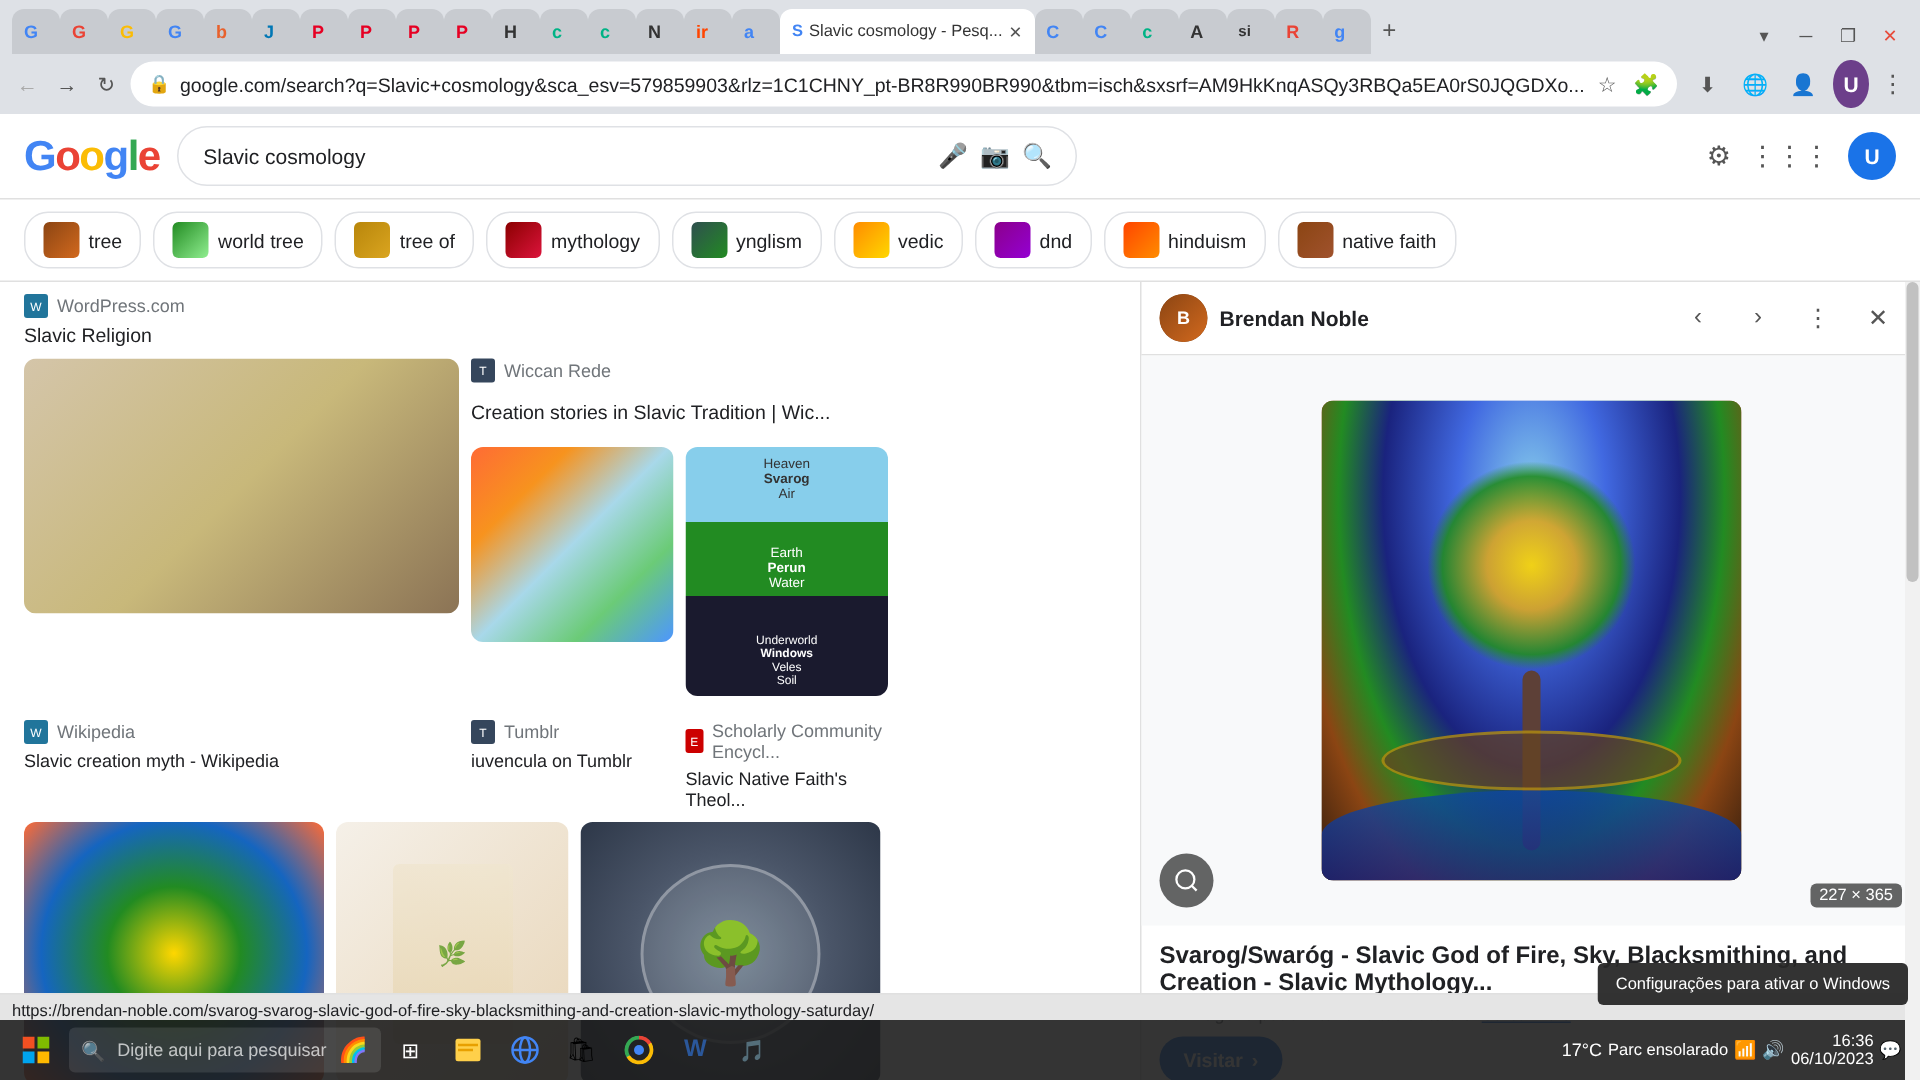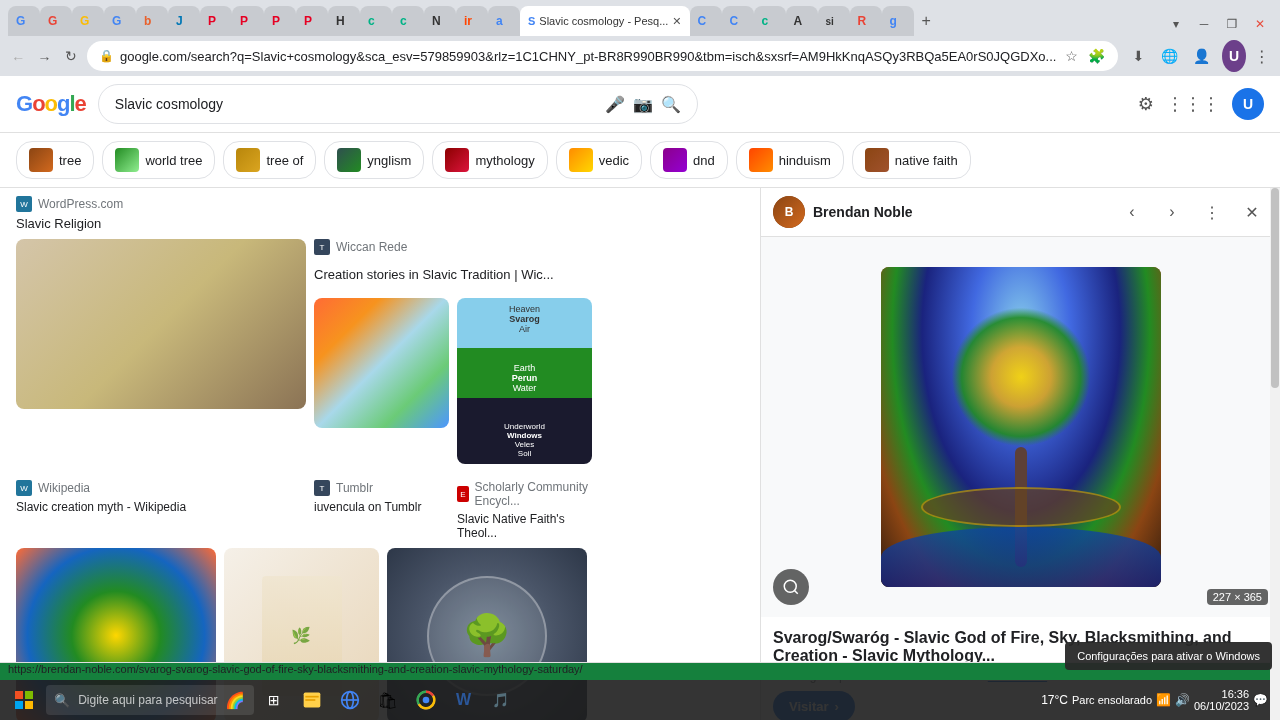--- a/index.html
+++ b/index.html
@@ -23,21 +23,21 @@
     .address-bar { flex: 1; display: flex; align-items: center; background: #fff; border-radius: 20px; height: 30px; padding: 0 12px; gap: 6px; font-size: 13px; color: #333; }
     .address-bar-url { flex: 1; overflow: hidden; text-overflow: ellipsis; white-space: nowrap; font-size: 13px; color: #202124; }
     .address-bar-actions { display: flex; gap: 8px; align-items: center; }
     .addr-icon { width: 18px; height: 18px; display: flex; align-items: center; justify-content: center; color: #555; font-size: 14px; cursor: pointer; }
     .chrome-ext-bar { display: flex; gap: 4px; align-items: center; }
     .ext-icon { width: 28px; height: 28px; border-radius: 50%; display: flex; align-items: center; justify-content: center; font-size: 12px; color: #555; cursor: pointer; }
     .chrome-menu-btn { width: 28px; height: 28px; display: flex; align-items: center; justify-content: center; cursor: pointer; color: #555; font-size: 16px; }
 
     
     .google-header { display: flex; align-items: center; padding: 8px 16px; gap: 12px; border-bottom: 1px solid #e0e0e0; }
-    .google-logo { font-size: 22px; font-weight: bold; color: #4285f4; letter-spacing: -1px; }
+    .google-logo { font-size: 28px; font-weight: bold; color: #4285f4; letter-spacing: -1px; }
     .google-logo span:nth-child(1) { color: #4285f4; }
     .google-logo span:nth-child(2) { color: #ea4335; }
     .google-logo span:nth-child(3) { color: #fbbc05; }
     .google-logo span:nth-child(4) { color: #4285f4; }
     .google-logo span:nth-child(5) { color: #34a853; }
     .google-logo span:nth-child(6) { color: #ea4335; }
     .search-bar { flex: 1; display: flex; align-items: center; border: 1px solid #dfe1e5; border-radius: 24px; height: 40px; padding: 0 16px; gap: 8px; max-width: 600px; }
     .search-input { flex: 1; border: none; outline: none; font-size: 14px; color: #202124; }
     .search-icons { display: flex; gap: 8px; align-items: center; }
     .search-icon-btn { color: #666; cursor: pointer; font-size: 16px; }
@@ -251,26 +251,26 @@
   </div>
   <div class="chip">
     <div class="chip-img img-chip-world"></div>
     <span>world tree</span>
   </div>
   <div class="chip">
     <div class="chip-img img-chip-treeof"></div>
     <span>tree of</span>
   </div>
   <div class="chip">
+    <div class="chip-img img-chip-myth"></div>
+    <span>mythology</span>
+  </div>
+  <div class="chip">
     <div class="chip-img img-chip-yngl"></div>
     <span>ynglism</span>
-  </div>
-  <div class="chip">
-    <div class="chip-img img-chip-myth"></div>
-    <span>mythology</span>
   </div>
   <div class="chip">
     <div class="chip-img img-chip-vedic"></div>
     <span>vedic</span>
   </div>
   <div class="chip">
     <div class="chip-img img-chip-dnd"></div>
     <span>dnd</span>
   </div>
   <div class="chip">
@@ -434,21 +434,21 @@
         <a href="#">Saiba mais</a>
       </div>
       <div class="visit-btn">
         <span>Visitar</span>
         <span>›</span>
       </div>
     </div>
   </div>
 </div>
 
-<div style="position:fixed;bottom:40px;left:0;right:0;height:18px;background:#15803d;border-top:1px solid #e0e0e0;display:flex;align-items:flex-start;padding:0 8px;font-size:11px;color:#202124;">
+<div style="position:fixed;bottom:40px;left:0;right:0;height:18px;background:#e5e5e5;border-top:1px solid #e0e0e0;display:flex;align-items:flex-end;padding:0 8px;font-size:11px;color:#202124;">
   <span>https://brendan-noble.com/svarog-svarog-slavic-god-of-fire-sky-blacksmithing-and-creation-slavic-mythology-saturday/</span>
 </div>
 
 <div class="taskbar">
   <div class="taskbar-start">
     <svg width="18" height="18" viewBox="0 0 18 18" fill="white">
       <rect x="0" y="0" width="8" height="8" fill="#f25022"></rect>
       <rect x="10" y="0" width="8" height="8" fill="#7fba00"></rect>
       <rect x="0" y="10" width="8" height="8" fill="#00a4ef"></rect>
       <rect x="10" y="10" width="8" height="8" fill="#ffb900"></rect>

